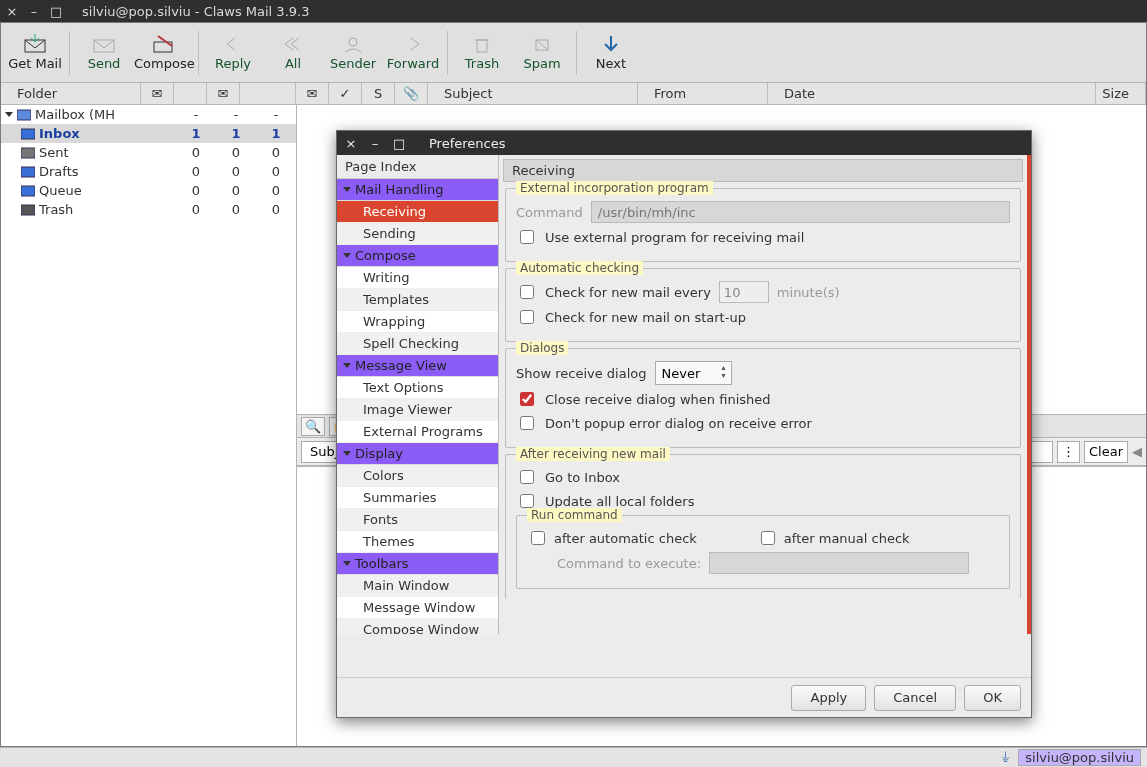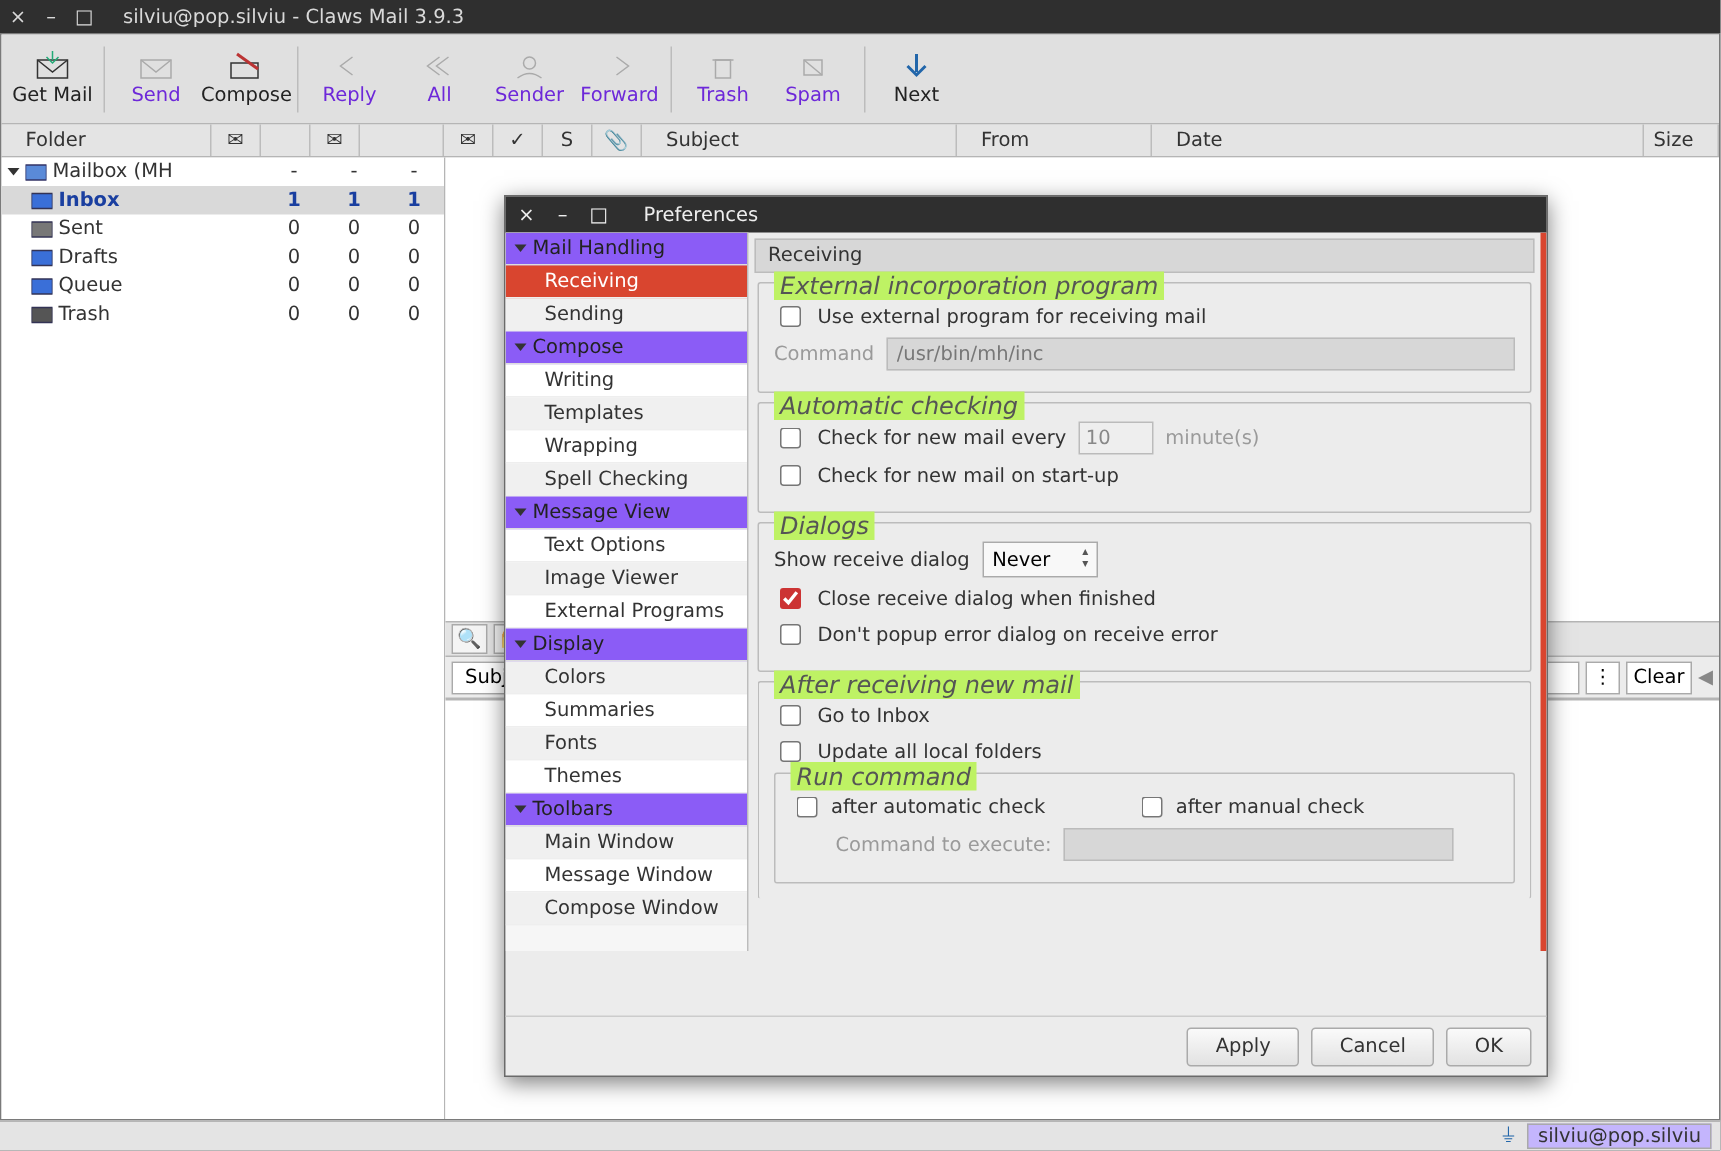--- a/index.html
+++ b/index.html
@@ -8,21 +8,21 @@
   
   .titlebar { background: #2f2f2f; color: #d9d9d9; height: 22px; display:flex; align-items:center; padding:0 6px; gap:10px; }
   .titlebar .wbtn { width:12px;text-align:center;color:#d9d9d9;cursor:default; }
   .titlebar .wtitle { margin-left:10px; font-weight:500; }
 
   
   .app { position:absolute; left:0; top:22px; width:1147px; height:725px; background:#ececec; border:1px solid #7a7a7a; }
 
   
   .toolbar { height:60px; background:#e0e0e0; display:flex; align-items:center; padding:0 4px; border-bottom:1px solid #b5b5b5; }
-  .tbtn { width:60px; text-align:center; padding:4px 0; color:#6d28d9; }
+  .tbtn { width:60px; text-align:center; padding:4px 0; color:#14532d; }
   .tbtn.active { color:#222; }
   .tbtn svg { display:block; margin:0 auto 2px; }
   .tsep { width:1px; height:44px; background:#bcbcbc; margin:0 4px; }
 
   
   .colhdr { height:22px; display:flex; background:#e4e4e4; border-bottom:1px solid #b5b5b5; }
   .colhdr .cell { border-right:1px solid #bcbcbc; padding:2px 16px; color:#333; display:flex;align-items:center; }
   .colhdr .iconcell { width:22px; justify-content:center; }
 
   
@@ -59,21 +59,21 @@
   .pageindex .pihdr { padding:4px 8px; color:#333; border-bottom:1px solid #ccc; background:#ececec;}
   .pageindex .tree { overflow:auto; }
   .pageindex .cat { padding:3px 6px; background:#8b5cf6; border-bottom:1px solid #ddd; color:#222; display:flex;align-items:center;gap:4px;}
   .pageindex .item { padding:3px 6px 3px 26px; border-bottom:1px solid #eee; color:#333; background:#fff;}
   .pageindex .item.alt { background:#f0f0f0; }
   .pageindex .item.sel { background:#d9452f; color:#fff; }
 
   .prefpane { flex:1; padding:0; overflow:auto; position:relative; border-right:4px solid #d9452f;}
   .prefpane .panehdr { background:#d7d7d7; border:1px solid #bcbcbc; margin:4px; padding:3px 8px; color:#333;}
   .group { border:1px solid #bcbcbc; margin:6px; border-radius:2px; padding:8px 10px 10px; position:relative; }
-  .group .glabel { position:absolute; top:-8px; left:10px; background:#bef264; padding:0 4px; color:#555; font-size:16px;font-style:italic;}
+  .group .glabel { position:absolute; top:-8px; left:10px; background:#fef9c3; padding:0 4px; color:#555; font-size:12px;}
   .row { display:flex; align-items:center; gap:8px; margin:4px 0; color:#333;}
   .row.disabled { color:#9a9a9a; }
   input[type=checkbox]{ width:14px;height:14px; accent-color:#c33; }
   input[type=text].cmd { flex:1; background:#d7d7d7; border:1px solid #bbb; color:#777; padding:2px 6px; height:22px;}
   input[type=text].spin { width:50px; background:#eee; border:1px solid #bbb; color:#888; padding:2px 4px; height:22px; text-align:left;}
   select.combo { height:24px; border:1px solid #aaa; background:#f8f8f8; padding:0 30px 0 6px; appearance:none; position:relative;}
   .combo-wrap{ position:relative; display:inline-block;}
   .combo-wrap::after{content:"▴\A▾"; white-space:pre; font-size:8px; line-height:8px; position:absolute; right:6px; top:3px; color:#555;}
 
   .modal .mfooter { height:40px; border-top:1px solid #ccc; display:flex; justify-content:flex-end; align-items:center; gap:8px; padding:0 10px;margin-top:43px;}
@@ -297,20 +297,21 @@
 <div class="modal">
   <div class="mtitle">
     <span class="mbtn">×</span>
     <span class="mbtn">–</span>
     <span class="mbtn">□</span>
     <span class="mtxt">Preferences</span>
   </div>
 
   <div class="mbody">
     <div class="pageindex">
+      <div class="pihdr">Page Index</div>
       <div class="tree" id="pref-tree">
           <div class="cat">
             <span class="tri"></span>
             <span>Mail Handling</span>
           </div>
           <div class="item sel">Receiving</div>
           <div class="item alt">Sending</div>
           <div class="cat">
             <span class="tri"></span>
             <span>Compose</span>
@@ -342,27 +343,27 @@
           <div class="item">Message Window</div>
           <div class="item alt">Compose Window</div>
         </div>
     </div>
 
     <div class="prefpane">
       <div class="panehdr">Receiving</div>
 
       <fieldset class="group">
         <span class="glabel">External incorporation program</span>
-        <div class="row">
-          <input type="checkbox" style="">
-          <span>Use external program for receiving mail</span>
-        </div>
         <div class="row disabled">
           <span>Command</span>
           <input type="text" class="cmd" disabled="" value="/usr/bin/mh/inc" style="">
+        </div>
+        <div class="row">
+          <input type="checkbox" style="">
+          <span>Use external program for receiving mail</span>
         </div>
       </fieldset>
 
       <fieldset class="group">
         <span class="glabel">Automatic checking</span>
         <div class="row">
           <input type="checkbox" style="">
           <span>Check for new mail every</span>
           <input type="text" class="spin" value="10" style="">
           <span style="color:#9a9a9a">minute(s)</span>

